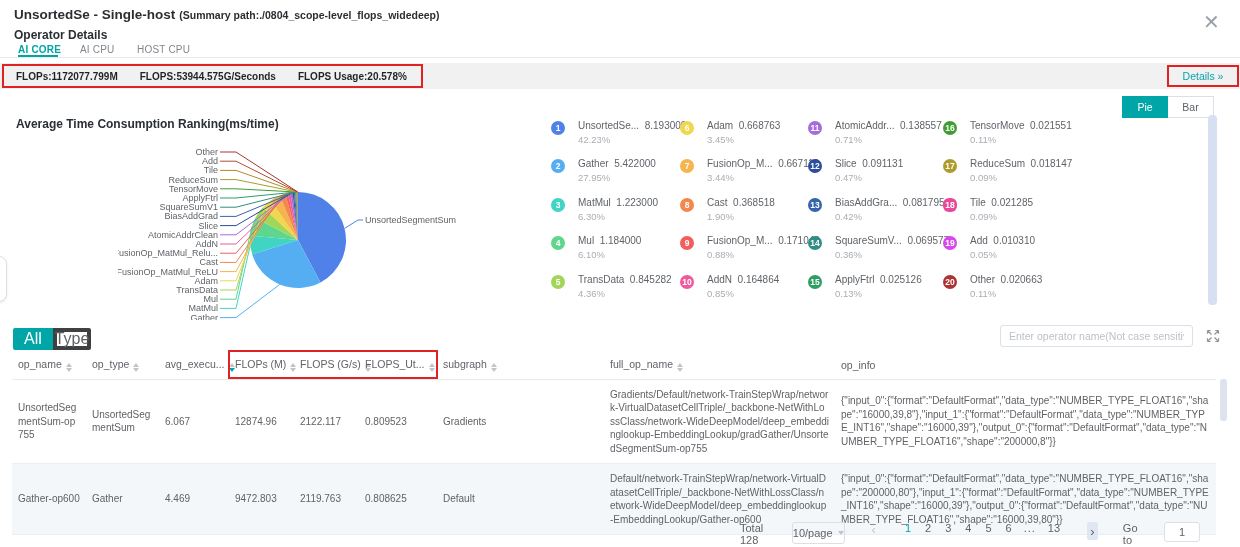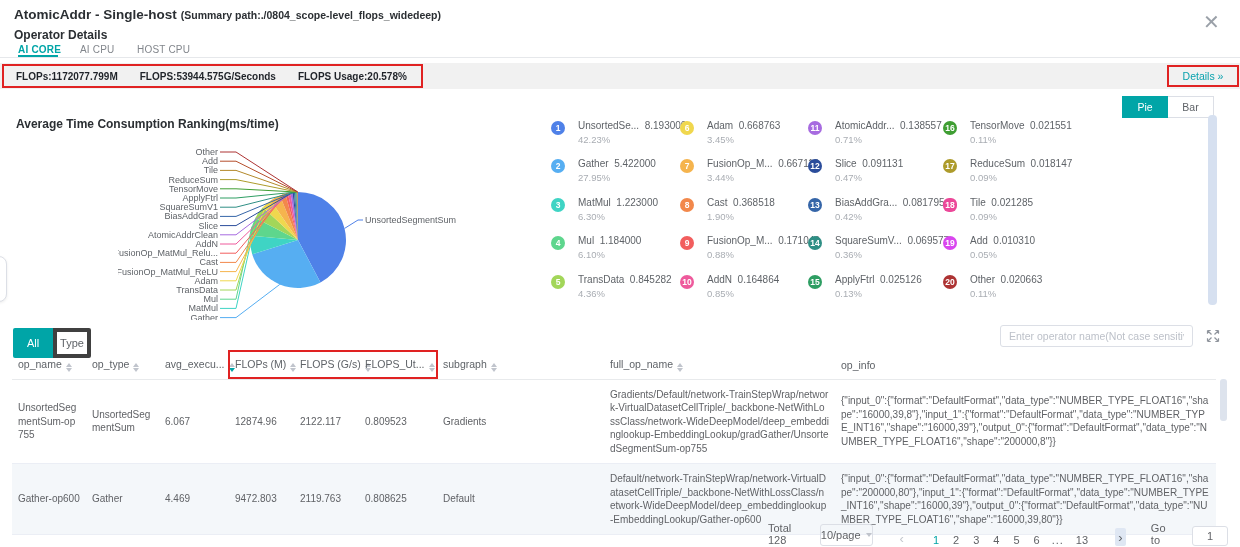--- a/index.html
+++ b/index.html
@@ -45,21 +45,21 @@
   #legend { left:0; top:0; width:1240px; height:0; }
   .legend-item { position:absolute; display:flex; align-items:flex-start; cursor:pointer; width:130px; }
   .lg-dot { flex:0 0 14px; width:14px; height:14px; border-radius:50%; color:#fff; font-size:8.5px;
             font-weight:bold; display:flex; align-items:center; justify-content:center; margin-top:1px; }
   .lg-txt { margin-left:13px; line-height:12px; }
   .lg-l1 { display:block; font-size:10px; color:#5f6368; white-space:pre; }
   .lg-l2 { display:block; font-size:9.5px; color:#a9adb3; margin-top:2px; }
   #legend-scrollbar { left:1208px; top:115px; width:9px; height:190px; background:#d6e0f0; border-radius:4px; }
 
   
-  .filter-btn { top:328px; height:30px; font-size:11px; display:flex; align-items:center;
+  .filter-btn { top:328px; height:22px; font-size:16px; display:flex; align-items:center;
                 justify-content:center; cursor:pointer; }
   #filter-all { left:13px; width:40px; background:#00a5a7; color:#fff; border-radius:2px 0 0 2px; }
   #filter-type { left:53px; width:38px; background:#fff; color:#5f6368; border:4px solid #404040; border-radius:0 2px 2px 0; }
   #search-input { left:1000px; top:325px; width:193px; height:22px; border:1px solid #dcdfe6;
                   border-radius:3px; padding:0 8px; font-size:10.5px; color:#5f6368;
                   font-family:"Liberation Sans", sans-serif; }
   #search-input::placeholder { color:#bdc1c9; }
   #expand-icon { left:1205px; top:328px; width:16px; height:16px; cursor:pointer; }
 
   
@@ -74,21 +74,21 @@
   .caret .up { border-bottom:4px solid #c0c4cc; }
   .caret .dn { border-top:4px solid #c0c4cc; }
   .caret.desc .dn { border-top-color:#00a5a7; }
   #table-scrollbar { left:1220px; top:379px; width:7px; height:42px; background:#dde3ed; border-radius:3px; }
 
   
   .redbox { border:2px solid #e02222; pointer-events:none; }
   #flops-cols-box { left:228px; top:350px; width:210px; height:29px; }
 
   
-  #pagination { left:768px; top:522px; width:460px; height:24px; display:flex; align-items:flex-end;
+  #pagination { left:740px; top:522px; width:460px; height:24px; display:flex; align-items:flex-start;
                 justify-content:flex-end; gap:25px; font-size:11px; color:#606266; }
   #page-size-select { width:62px; height:22px; border:1px solid #dcdfe6; border-radius:3px;
                       display:flex; align-items:center; justify-content:center; gap:5px; cursor:pointer; }
   #page-size-select .tri { width:0; height:0; border-left:3.5px solid transparent;
                            border-right:3.5px solid transparent; border-top:4px solid #c0c4cc; }
   #prev-btn { color:#c3c7cd; cursor:pointer; font-size:13px; padding:0 2px; }
   #pages { display:flex; align-items:center; gap:10px; }
   .pg { cursor:pointer; padding:0 2px; }
   .pg.active { color:#00a5a7; }
   .pg-ellipsis { color:#606266; letter-spacing:1px; }
@@ -98,21 +98,21 @@
                 font-size:11px; color:#606266; font-family:"Liberation Sans", sans-serif; }
 
   
   #left-edge-handle { left:-9px; top:256px; width:16px; height:46px; background:#fff;
                       border:1px solid #dcdfe6; border-radius:8px; box-shadow:0 1px 3px rgba(0,0,0,.08); }
 </style>
 </head>
 <body>
 
 <div class="abs" id="page-title">
-  <span>AtomicAddr - Single-host</span><span id="summary-path">(Summary path:./0804_scope-level_flops_widedeep)</span>
+  <span>UnsortedSe - Single-host</span><span id="summary-path">(Summary path:./0804_scope-level_flops_widedeep)</span>
 </div>
 <div class="abs" id="close-icon">✕</div>
 <div class="abs" id="section-title">Operator Details</div>
 
 <div class="abs tab active" style="left:18px">AI CORE</div>
 <div class="abs tab" style="left:80px">AI CPU</div>
 <div class="abs tab" style="left:137px">HOST CPU</div>
 <div class="abs" id="tab-underline"></div>
 <div class="abs" id="tabs-divider"></div>
 

